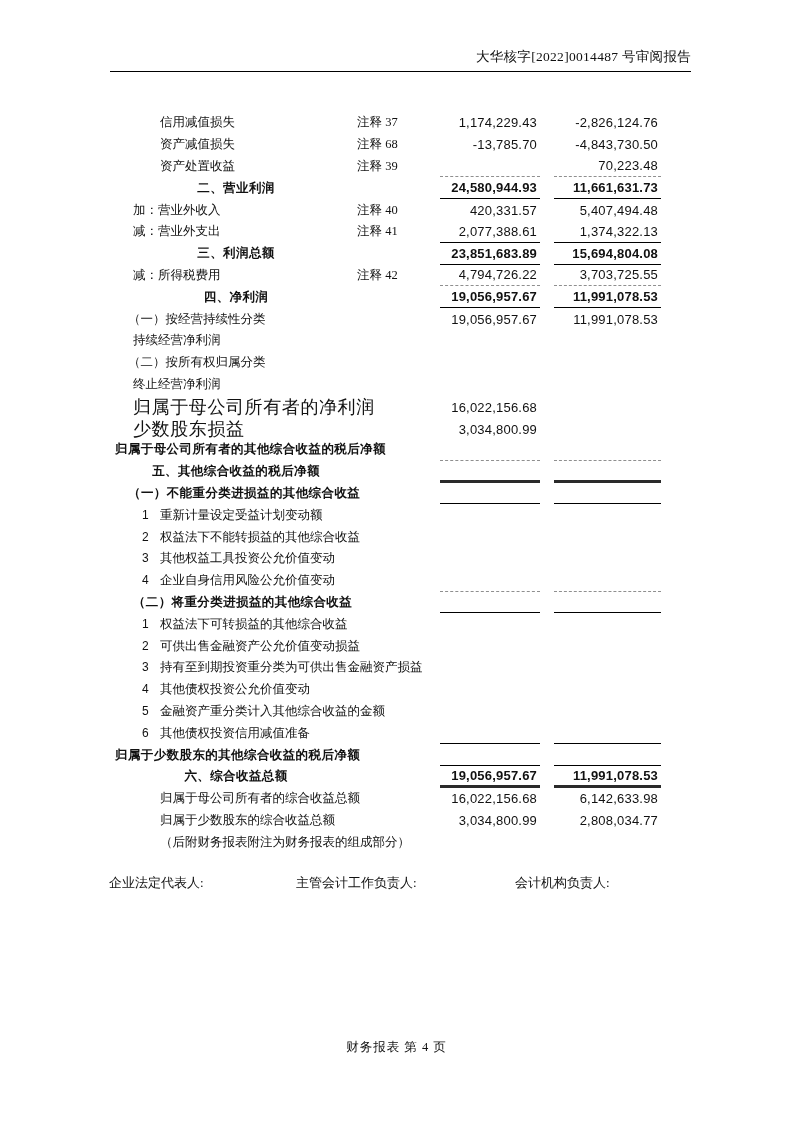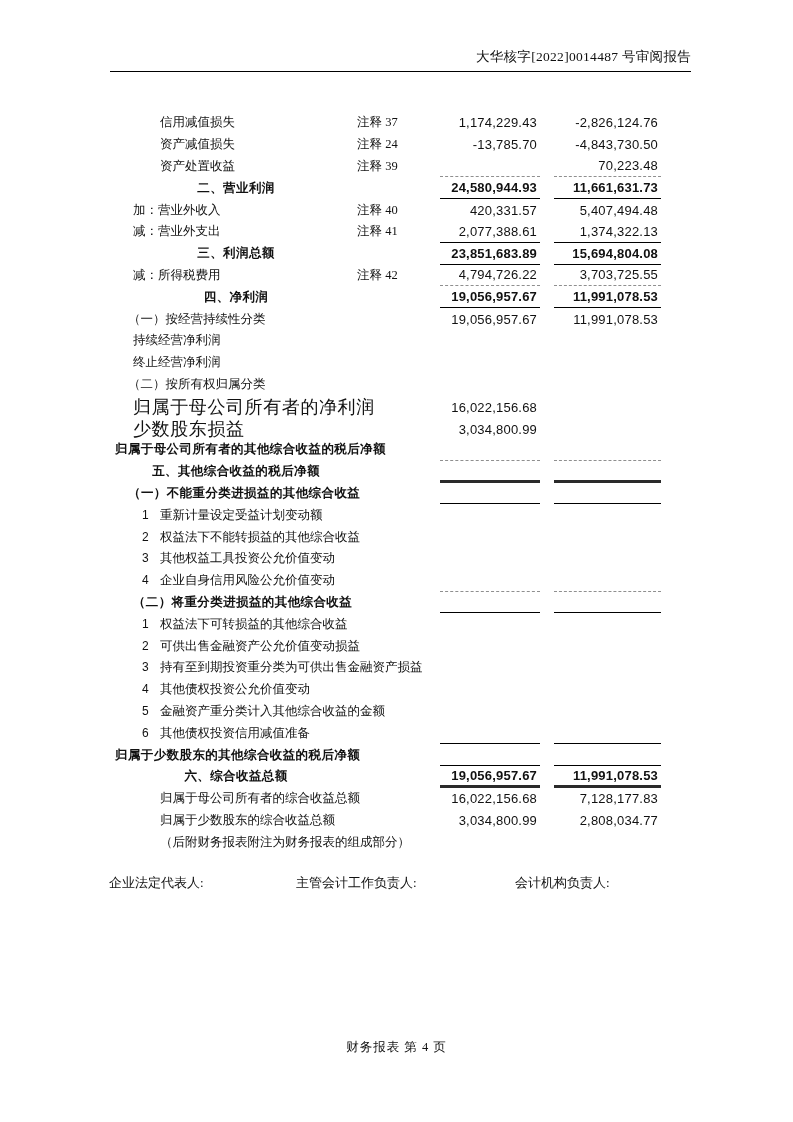--- a/index.html
+++ b/index.html
@@ -102,21 +102,21 @@
     <div class="note">注释 37</div>
     <div class="val">1,174,229.43</div>
     <div class="gap"></div>
     <div class="val">-2,826,124.76</div>
     <div class="rmargin"></div>
   </div>
       <div class="t-row ind-deep">
     <div class="lbl">
       <span>资产减值损失</span>
     </div>
-    <div class="note">注释 24</div>
+    <div class="note">注释 68</div>
     <div class="val">-13,785.70</div>
     <div class="gap"></div>
     <div class="val">-4,843,730.50</div>
     <div class="rmargin"></div>
   </div>
       <div class="t-row ind-deep u-dotted">
     <div class="lbl">
       <span>资产处置收益</span>
     </div>
     <div class="note">注释 39</div>
@@ -198,40 +198,40 @@
       <div class="t-row ind-mid">
     <div class="lbl">
       <span>持续经营净利润</span>
     </div>
     <div class="note"></div>
     <div class="val"></div>
     <div class="gap"></div>
     <div class="val"></div>
     <div class="rmargin"></div>
   </div>
+      <div class="t-row ind-sub">
+    <div class="lbl">
+      <span>（二）按所有权归属分类</span>
+    </div>
+    <div class="note"></div>
+    <div class="val"></div>
+    <div class="gap"></div>
+    <div class="val"></div>
+    <div class="rmargin"></div>
+  </div>
       <div class="t-row ind-mid">
     <div class="lbl">
       <span>终止经营净利润</span>
     </div>
     <div class="note"></div>
     <div class="val"></div>
     <div class="gap"></div>
     <div class="val"></div>
     <div class="rmargin"></div>
   </div>
-      <div class="t-row ind-sub">
-    <div class="lbl">
-      <span>（二）按所有权归属分类</span>
-    </div>
-    <div class="note"></div>
-    <div class="val"></div>
-    <div class="gap"></div>
-    <div class="val"></div>
-    <div class="rmargin"></div>
-  </div>
       <div class="t-row ind-mid big">
     <div class="lbl">
       <span>归属于母公司所有者的净利润</span>
     </div>
     <div class="note"></div>
     <div class="val">16,022,156.68</div>
     <div class="gap"></div>
     <div class="val"></div>
     <div class="rmargin"></div>
   </div>
@@ -405,21 +405,21 @@
     <div class="val">11,991,078.53</div>
     <div class="rmargin"></div>
   </div>
       <div class="t-row ind-deep">
     <div class="lbl">
       <span>归属于母公司所有者的综合收益总额</span>
     </div>
     <div class="note"></div>
     <div class="val">16,022,156.68</div>
     <div class="gap"></div>
-    <div class="val">7,128,177.83</div>
+    <div class="val">6,142,633.98</div>
     <div class="rmargin"></div>
   </div>
       <div class="t-row ind-deep">
     <div class="lbl">
       <span>归属于少数股东的综合收益总额</span>
     </div>
     <div class="note"></div>
     <div class="val">3,034,800.99</div>
     <div class="gap"></div>
     <div class="val">2,808,034.77</div>

